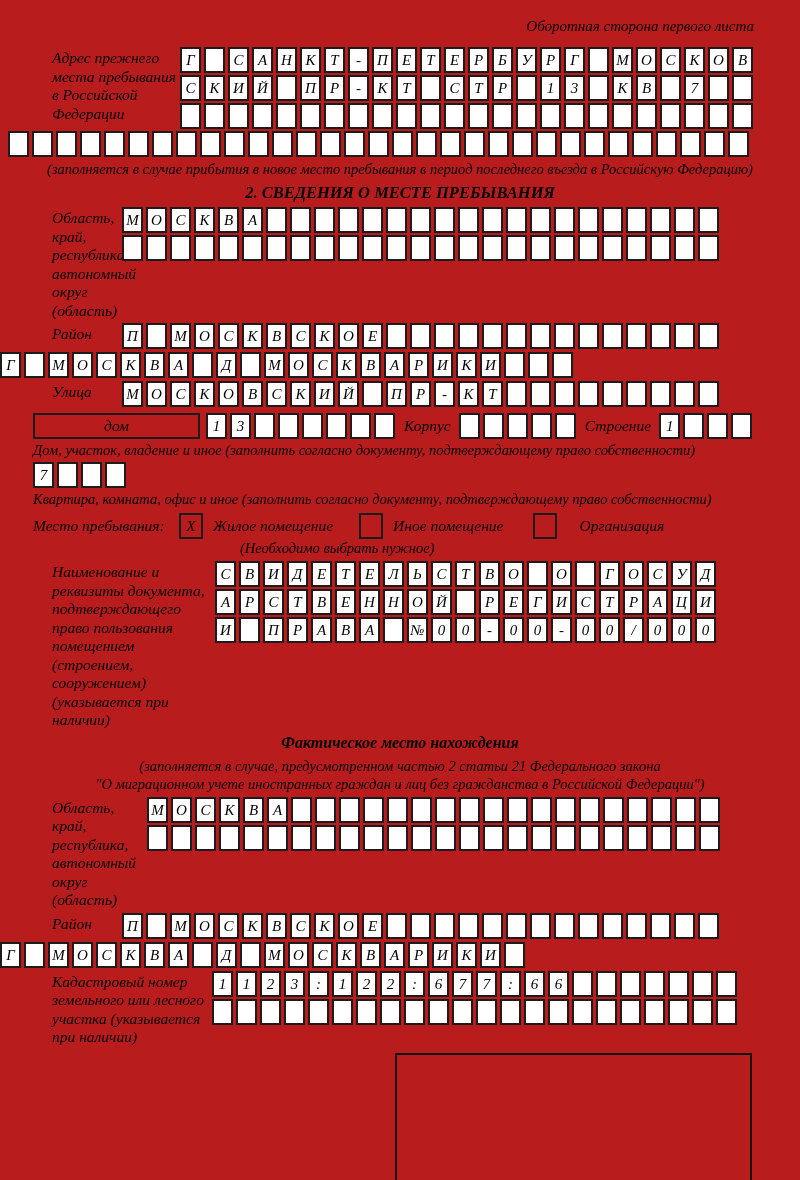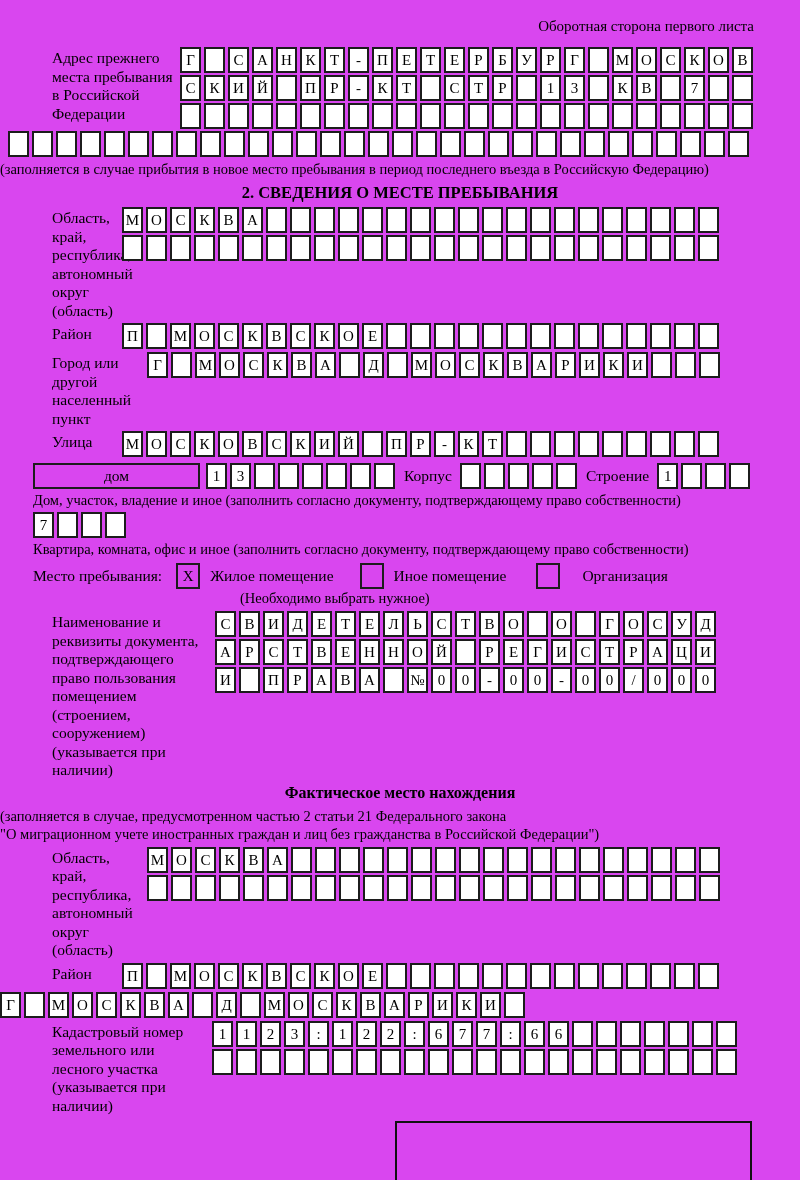--- a/index.html
+++ b/index.html
@@ -1,36 +1,36 @@
 <!DOCTYPE html>
 <html><head>
 <meta charset="utf-8">
 <style>
   *{box-sizing:border-box;}
   html,body{margin:0;padding:0;background:#ffffff;}
   body{font-family:"Liberation Serif","DejaVu Serif",serif;color:#000;}
-  .page{width:800px;height:1180px;background:#d946ef;overflow:hidden;position:relative;}
+  .page{width:800px;height:1180px;background:#b91c1c;overflow:hidden;position:relative;font-style:italic;}
 
   .corner{padding:18px 46px 0 0;text-align:right;font-size:15px;}
 
   .grp{display:flex;align-items:flex-start;}
   .flabel{font-size:15.5px;line-height:18.5px;padding:2px 4px 0 52px;flex:0 0 auto;}
   .rows{flex:0 0 auto;}
 
   .boxrow{display:flex;}
   .boxrow + .boxrow{margin-top:2px;}
   .cb{flex:0 0 21px;width:21px;height:26px;border:2px solid #1c1c1c;margin-right:3px;
       font-size:15px;line-height:22px;text-align:center;background:#fff;}
 
   .widebox{height:26px;border:2px solid #1c1c1c;text-align:center;font-size:15.5px;
       line-height:22px;margin-right:6px;flex:0 0 auto;}
   .inline-label{font-size:15.5px;line-height:26px;margin:0 8px 0 6px;flex:0 0 auto;}
 
   .note{font-size:14.5px;line-height:18px;}
-  .note-center{}
+  .note-center{text-align:center;}
   .note-indent{margin-left:33px;}
 
   .h-bold{font-weight:bold;text-align:center;font-size:16.5px;line-height:20px;}
 
   .chk{width:24px;height:26px;border:2px solid #1c1c1c;text-align:center;font-size:15px;
       line-height:22px;flex:0 0 auto;}
   .optlabel{font-size:15.5px;line-height:26px;}
 
   .stamp-box{width:357px;height:172px;border:2px solid #111;margin:6px 0 0 395px;}
 
@@ -249,21 +249,20 @@
         <span class="cb"></span>
         <span class="cb"></span>
         <span class="cb"></span>
         <span class="cb"></span>
         <span class="cb"></span>
         <span class="cb"></span>
       </div>
   </div>
 
   <div class="grp mt3">
-    <div class="flabel" style="width:147px;">Город или другой населенный пункт</div>
     <div class="boxrow">
         <span class="cb">Г</span>
         <span class="cb"></span>
         <span class="cb">М</span>
         <span class="cb">О</span>
         <span class="cb">С</span>
         <span class="cb">К</span>
         <span class="cb">В</span>
         <span class="cb">А</span>
         <span class="cb"></span>

